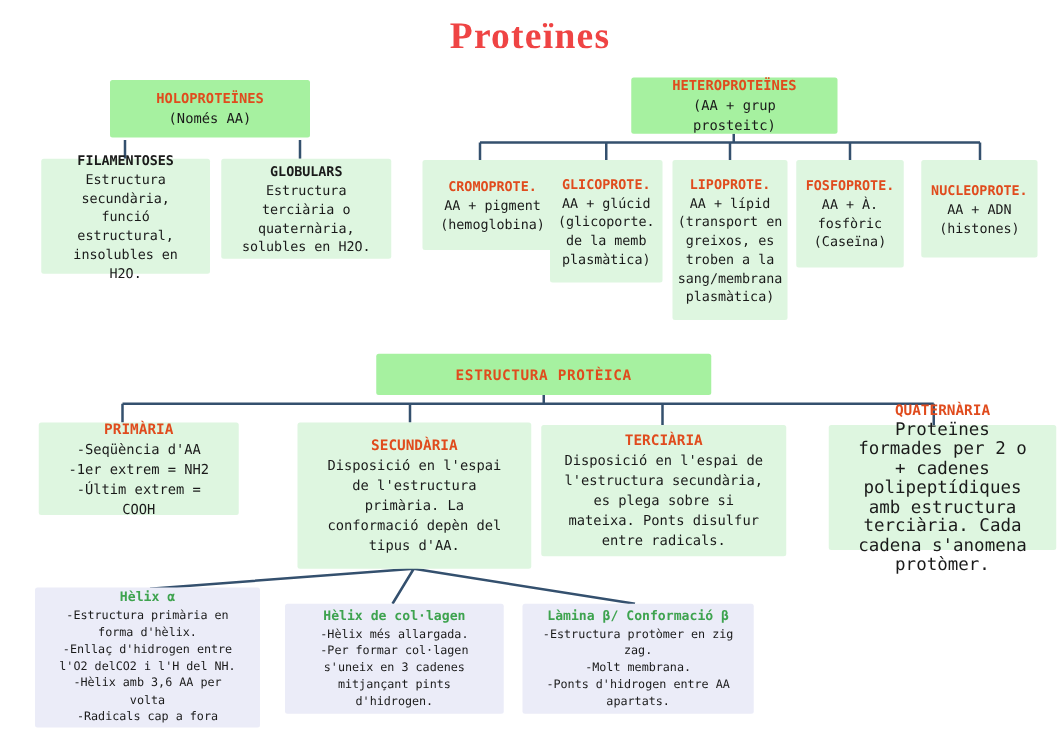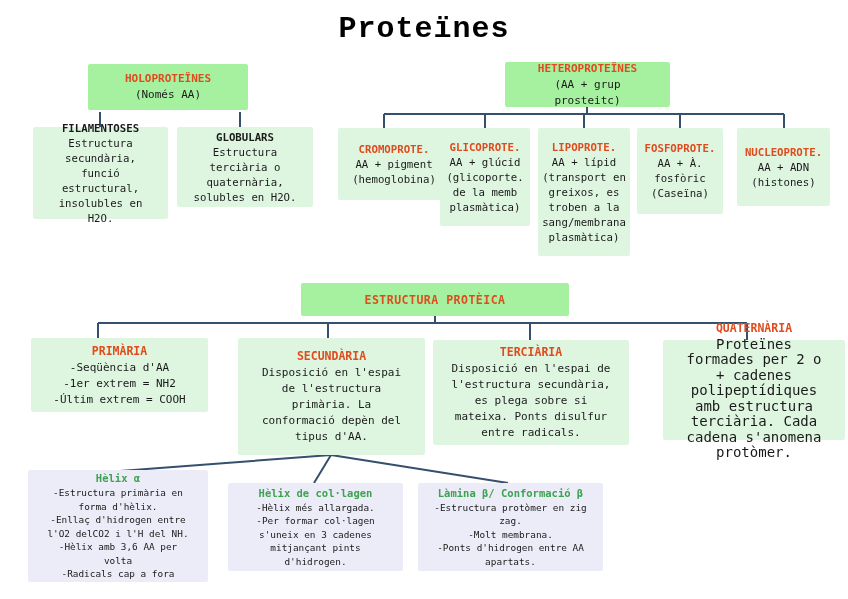--- a/index.html
+++ b/index.html
@@ -2,22 +2,22 @@
 <html><head>
 <meta charset="utf-8">
 <style>
   html,body{margin:0;padding:0;background:#ffffff;}
   .canvas{
     position:relative;width:848px;height:599px;background:#ffffff;overflow:hidden;
     font-family:"DejaVu Sans Mono", monospace;color:#1a1a1a;
   }
   .title{
     position:absolute;top:12px;left:0;width:100%;margin:0;text-align:center;
-    font-family:Liberation Mono, monospace;font-weight:800;font-size:30px;
-    letter-spacing:1px;color:#000000;
+    font-family:Liberation Serif, serif;font-weight:800;font-size:30px;
+    letter-spacing:1px;color:#ef4444;
   }
   .wires{position:absolute;left:0;top:0;z-index:0;}
   .box{
     position:absolute;z-index:1;display:flex;flex-direction:column;
     justify-content:center;align-items:center;text-align:center;
     box-sizing:border-box;padding:16px;border-radius:2px;
   }
   .bright{background:#a6f1a0;}
   .pale{background:#def6e0;}
   .lav{background:#ebecf8;}
@@ -103,21 +103,21 @@
 
   <div class="box bright bar" style="left:301px;top:283px;width:268px;height:33px">
     <div class="head orange">ESTRUCTURA PROTÈICA</div>
   </div>
 
   <div class="box pale r2" style="left:737px;top:128px;width:93px;height:78px">
     <div class="head orange">NUCLEOPROTE.</div>
     <div class="body">AA + ADN (histones)</div>
   </div>
 
-  <div class="box pale r4" style="left:31px;top:338px;width:177px;height:74px">
+  <div class="box pale r4" style="left:31px;top:338px;width:160px;height:74px">
     <div class="head orange">PRIMÀRIA</div>
     <div class="line">-Seqüència d'AA</div>
     <div class="line">-1er extrem = NH2</div>
     <div class="line">-Últim extrem = COOH</div>
   </div>
 
   <div class="box pale r4" style="left:238px;top:338px;width:187px;height:117px">
     <div class="head orange">SECUNDÀRIA</div>
     <div class="body">Disposició en l'espai de l'estructura primària. La conformació depèn del tipus d'AA.</div>
   </div>

